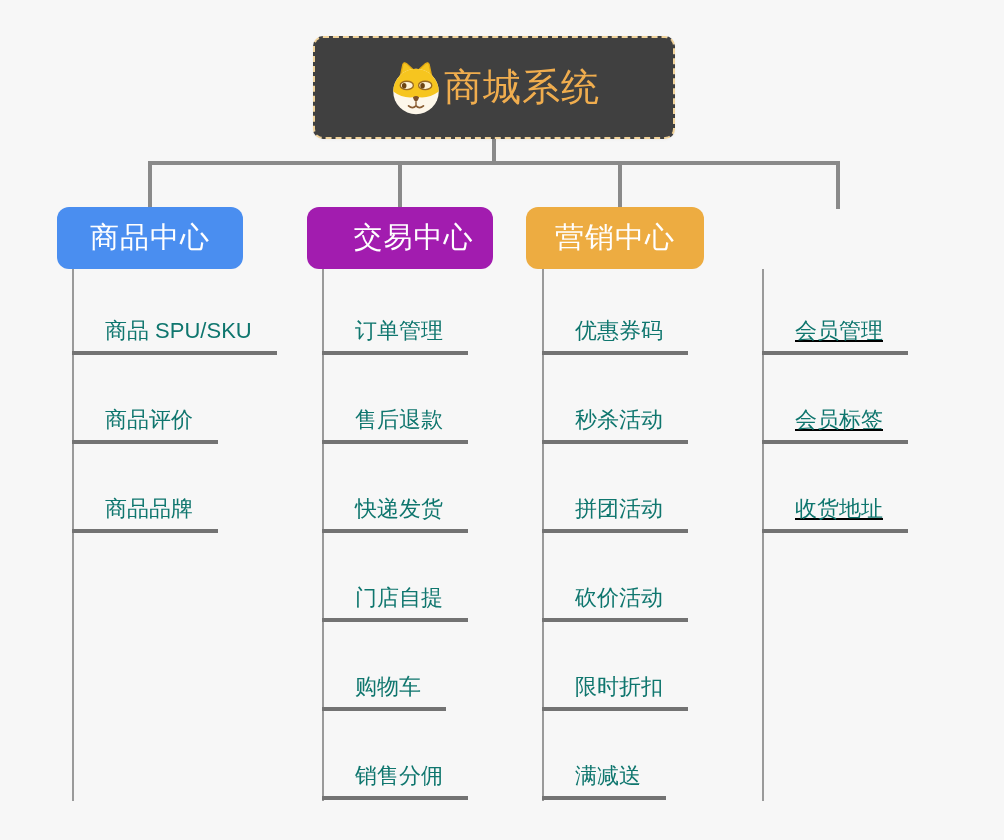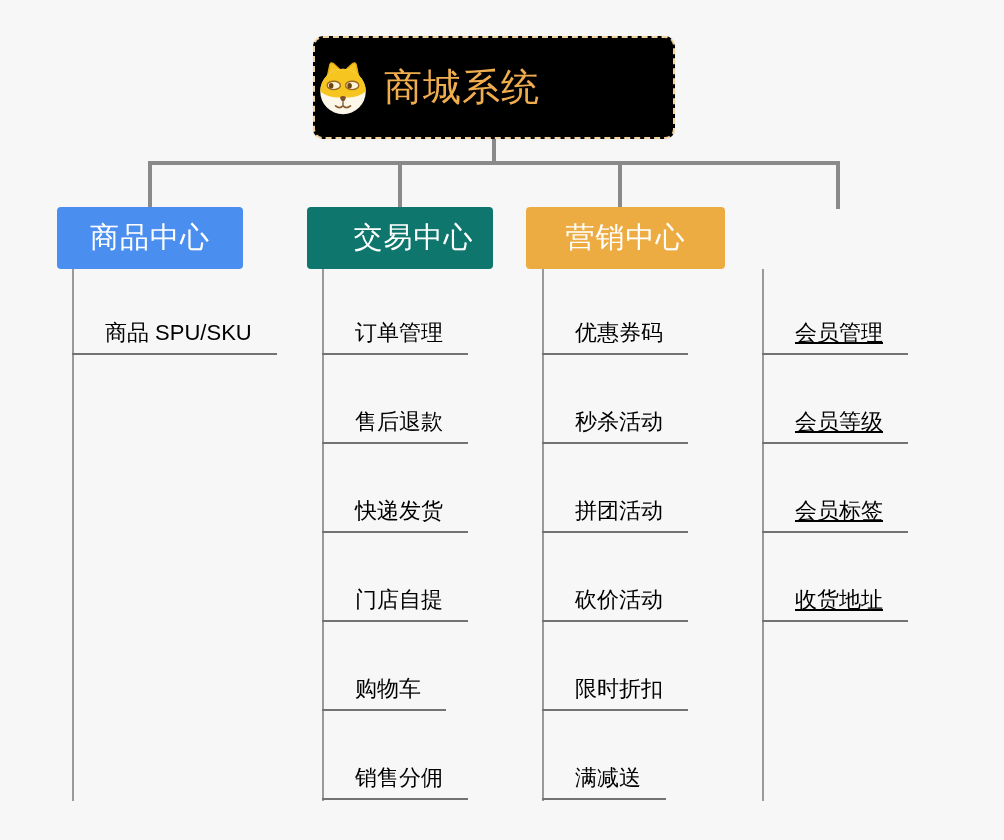--- a/index.html
+++ b/index.html
@@ -6,68 +6,68 @@
   body{
     width:1004px;height:840px;position:relative;overflow:hidden;
     background:#f7f7f7;
     font-family:"Liberation Sans","DejaVu Sans",sans-serif;
   }
   .canvas{position:absolute;inset:0;}
 
   
   .root-node{
     position:absolute;left:313px;top:36px;width:362px;height:103px;
-    background:#000000;border:2px dashed #f1d39b;border-radius:10px;
-    box-sizing:border-box;display:flex;align-items:center;justify-content:flex-start;
-    gap:13px;box-shadow:0 1px 3px rgba(0,0,0,0.04);
+    background:#404040;border:2px dashed #f1d39b;border-radius:10px;
+    box-sizing:border-box;display:flex;align-items:center;justify-content:center;
+    box-shadow:0 1px 3px rgba(0,0,0,0.04);
   }
   .root-label{font-size:38px;letter-spacing:1px;color:#f0ad4e;}
   .root-icon{width:56px;height:56px;flex:0 0 auto;}
 
   
   .cline{position:absolute;background:#8a8a8a;}
   .root-trunk{left:492px;top:138px;width:4px;height:25px;}
   .h-line{left:148px;top:161px;width:692px;height:4px;}
   .drop{top:161px;width:4px;height:48px;}
   .drop-1{left:148px;}
   .drop-2{left:398px;}
   .drop-3{left:618px;}
   .drop-4{left:836px;}
 
   
   .branch-header{
-    position:absolute;top:207px;height:62px;border-radius:4px;
+    position:absolute;top:207px;height:62px;border-radius:12px;
     display:flex;align-items:center;justify-content:center;
     color:#ffffff;font-size:29px;letter-spacing:1px;box-sizing:border-box;
   }
   .bh-1{left:57px;width:186px;}
   .bh-2{left:307px;width:186px;}
-  .bh-3{left:526px;width:199px;}
+  .bh-3{left:526px;width:178px;}
   .bh-4{left:745px;width:187px;}
 
   
   .trunk{position:absolute;top:269px;height:532px;width:2px;background:#9a9a9a;}
   .trunk-1{left:72px;}
   .trunk-2{left:322px;}
   .trunk-3{left:542px;}
   .trunk-4{left:762px;}
 
   
   .leaf-col{position:absolute;top:266px;}
   .lc-1{left:72px;}
   .lc-2{left:322px;}
   .lc-3{left:542px;}
   .lc-4{left:762px;text-decoration:underline;}
   .leaf{
     height:89px;box-sizing:border-box;
     display:flex;align-items:flex-end;
     width:fit-content;
     padding:0 25px 9px 33px;
-    border-bottom:2px solid #737373;
-    font-size:22px;color:#000000;line-height:1;
+    border-bottom:4px solid #737373;
+    font-size:22px;color:#0f766e;line-height:1;
     white-space:nowrap;
   }
 </style>
 </head>
 <body>
 
 <div class="canvas">
 
   <div class="cline root-trunk"></div>
   <div class="cline h-line"></div>
@@ -93,30 +93,32 @@
 
       <path d="M28.5 42.5 Q32 40 35.5 42.5 Q34 47.5 32 47.5 Q30 47.5 28.5 42.5 Z" fill="#7d512a"></path>
 
       <path d="M23.5 52.5 Q28 56.5 32 52.5 Q36 56.5 40.5 52.5" fill="none" stroke="#8a5d33" stroke-width="2" stroke-linecap="round"></path>
       <path d="M32 48 L32 51.5" stroke="#8a5d33" stroke-width="1.6" stroke-linecap="round"></path>
     </svg>
     <span class="root-label" style="color: rgb(240, 173, 78);">商城系统</span>
   </div>
 
   <div class="branch-header bh-1" style="background: rgb(74, 142, 240);">商品中心</div>
-  <div class="branch-header bh-2" style="background: #0f766e; padding-left: 27px;">交易中心</div>
+  <div class="branch-header bh-2" style="background: #a21caf; padding-left: 27px;">交易中心</div>
   <div class="branch-header bh-3" style="background: rgb(237, 172, 65);">营销中心</div>
 
   <div class="trunk trunk-1"></div>
   <div class="trunk trunk-2"></div>
   <div class="trunk trunk-3"></div>
   <div class="trunk trunk-4"></div>
 
   <div class="leaf-col lc-1">
     <div class="leaf">商品 SPU/SKU</div>
+    <div class="leaf">商品评价</div>
+    <div class="leaf">商品品牌</div>
   </div>
 
   <div class="leaf-col lc-2">
     <div class="leaf">订单管理</div>
     <div class="leaf">售后退款</div>
     <div class="leaf">快递发货</div>
     <div class="leaf">门店自提</div>
     <div class="leaf">购物车</div>
     <div class="leaf">销售分佣</div>
   </div>
@@ -125,18 +127,17 @@
     <div class="leaf">优惠券码</div>
     <div class="leaf">秒杀活动</div>
     <div class="leaf">拼团活动</div>
     <div class="leaf">砍价活动</div>
     <div class="leaf">限时折扣</div>
     <div class="leaf">满减送</div>
   </div>
 
   <div class="leaf-col lc-4">
     <div class="leaf">会员管理</div>
-    <div class="leaf">会员等级</div>
     <div class="leaf">会员标签</div>
     <div class="leaf">收货地址</div>
   </div>
 
 </div>
 
 </body></html>

